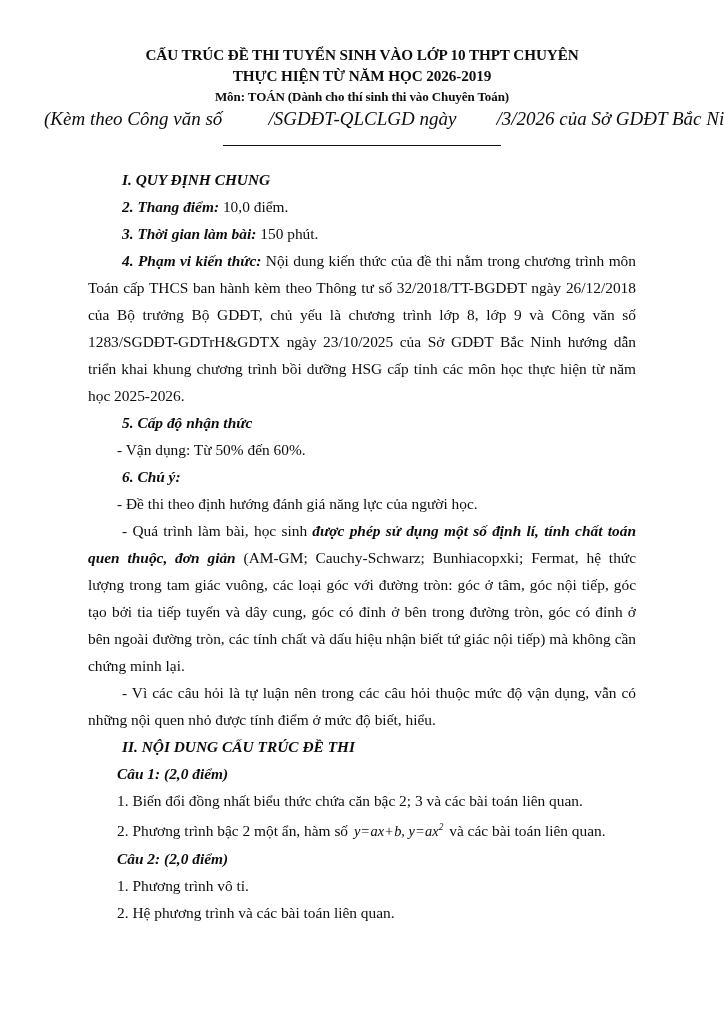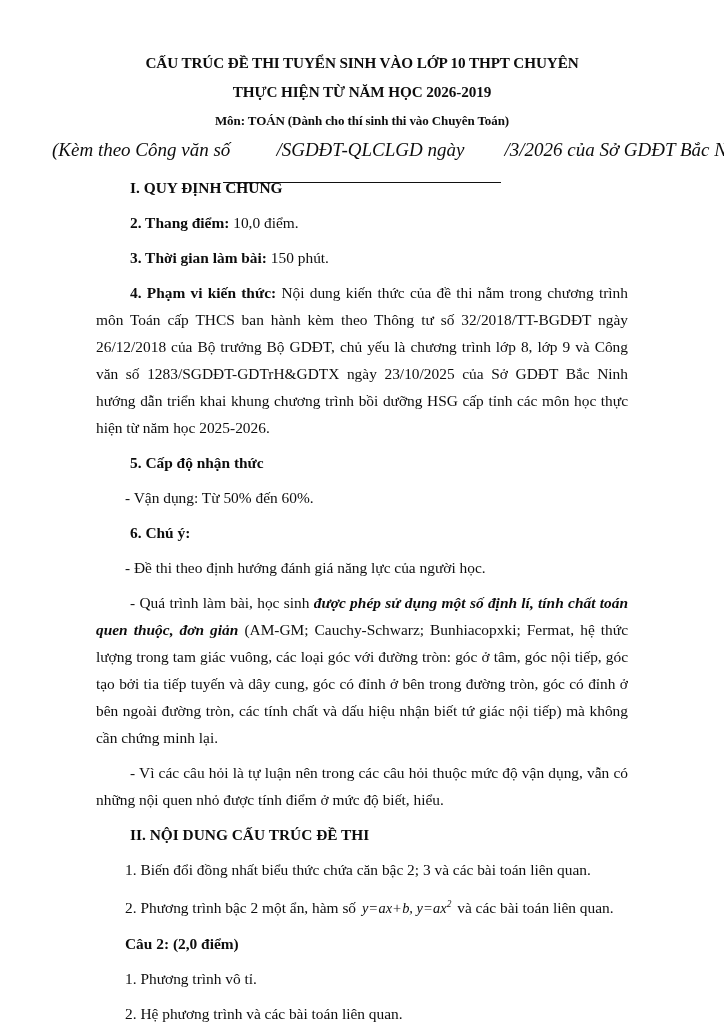--- a/index.html
+++ b/index.html
@@ -74,21 +74,21 @@
   .body {
     position: absolute;
     left: 88px;
     top: 166px;
     width: 548px;
     font-size: 15.4px;
     line-height: 27px;
   }
 
   p {
-    margin: 8px;
+    margin: 0;
     padding: 0;
   }
 
   .ln {
     white-space: nowrap;
   }
 
   
   .para {
     text-align: justify;
@@ -103,21 +103,21 @@
   .ind-item {
     padding-left: 29px;
   }
   .ind-dash {
     padding-left: 29px;
   }
   .ind-cau {
     padding-left: 29px;
   }
 
-  .b { font-weight: bold; }
+  .b { font-weight: bold; font-style: italic; }
   .bi { font-weight: bold; font-style: italic; }
 
   .math {
     font-style: italic;
     font-family: "Liberation Serif", "DejaVu Serif", serif;
     font-size: 14.4px;
     padding: 0 2px;
   }
   .math sup {
     font-size: 9.4px;
@@ -173,20 +173,21 @@
     <p class="ln ind-dash">- Đề thi theo định hướng đánh giá năng lực của người học.</p>
 
     <p class="para">
       <span>- Quá trình làm bài, học sinh </span><span class="bi">được phép sử dụng một số định lí, tính chất toán quen thuộc, đơn giản</span><span> (AM-GM; Cauchy-Schwarz; Bunhiacopxki; Fermat, hệ thức lượng trong tam giác vuông, các loại góc với đường tròn: góc ở tâm, góc nội tiếp, góc tạo bởi tia tiếp tuyến và dây cung, góc có đỉnh ở bên trong đường tròn, góc có đỉnh ở bên ngoài đường tròn, các tính chất và dấu hiệu nhận biết tứ giác nội tiếp) mà không cần chứng minh lại.</span>
     </p>
 
     <p class="para">- Vì các câu hỏi là tự luận nên trong các câu hỏi thuộc mức độ vận dụng, vẫn có những nội quen nhỏ được tính điểm ở mức độ biết, hiểu.</p>
 
     <p class="ln ind-head b">II. NỘI DUNG CẤU TRÚC ĐỀ THI</p>
 
+    <p class="ln ind-cau b">Câu 1: (2,0 điểm)</p>
     <p class="ln ind-item">1. Biến đổi đồng nhất biểu thức chứa căn bậc 2; 3 và các bài toán liên quan.</p>
     <p class="ln ind-item">
       <span>2. Phương trình bậc 2 một ẩn, hàm số</span>
       <span class="math">y<span class="op">=</span>ax<span class="op">+</span>b, y<span class="op">=</span>ax<sup>2</sup></span>
       <span>và các bài toán liên quan.</span>
     </p>
 
     <p class="ln ind-cau b">Câu 2: (2,0 điểm)</p>
     <p class="ln ind-item">1. Phương trình vô tỉ.</p>
     <p class="ln ind-item">2. Hệ phương trình và các bài toán liên quan.</p>

